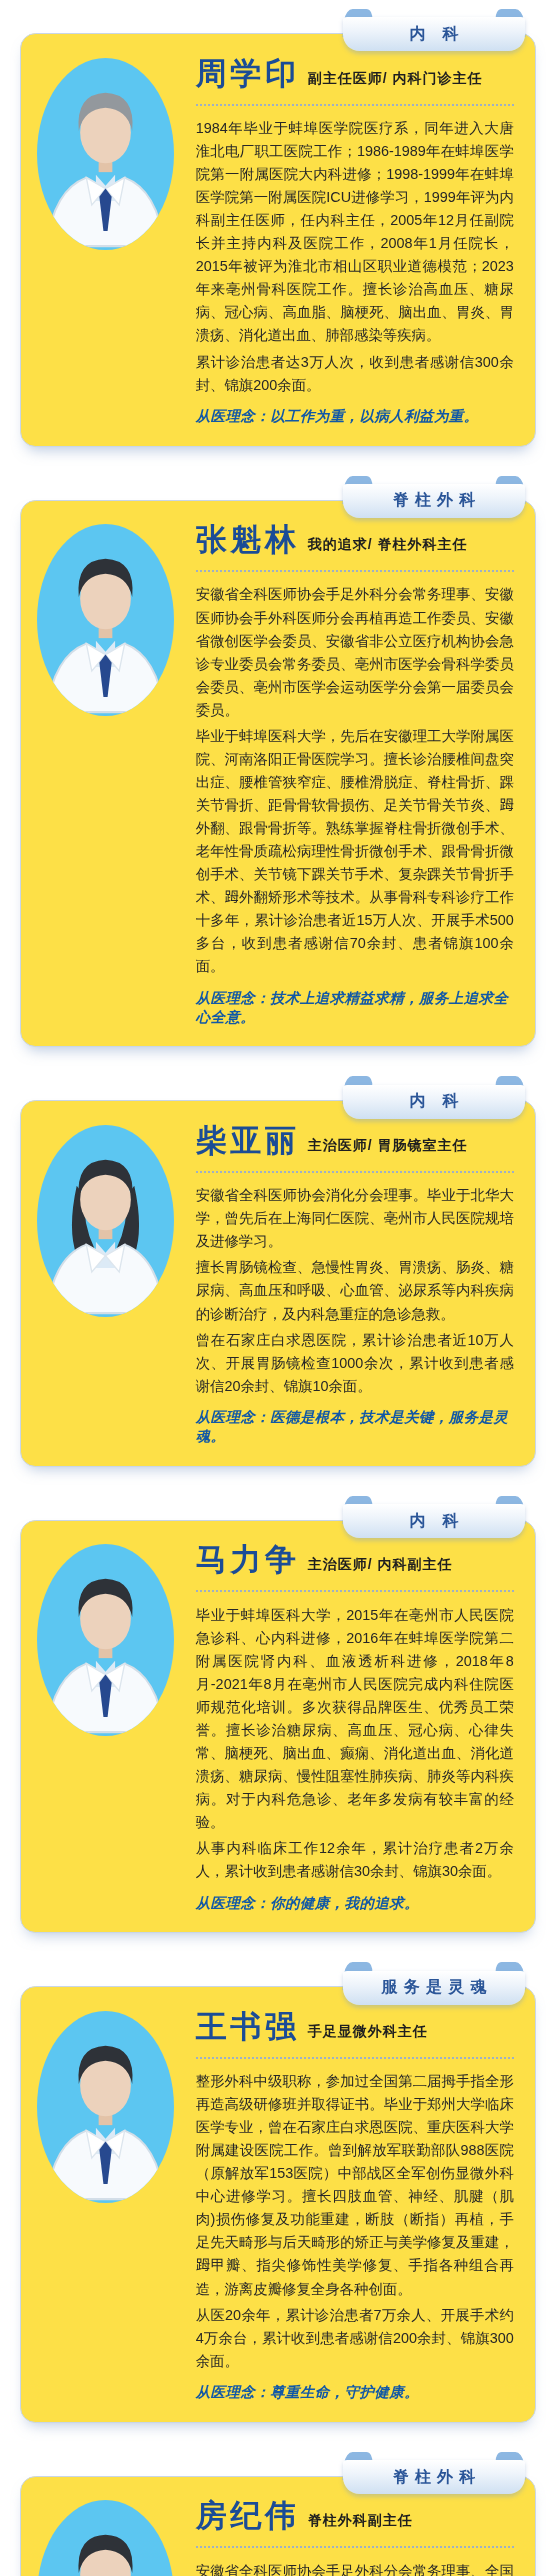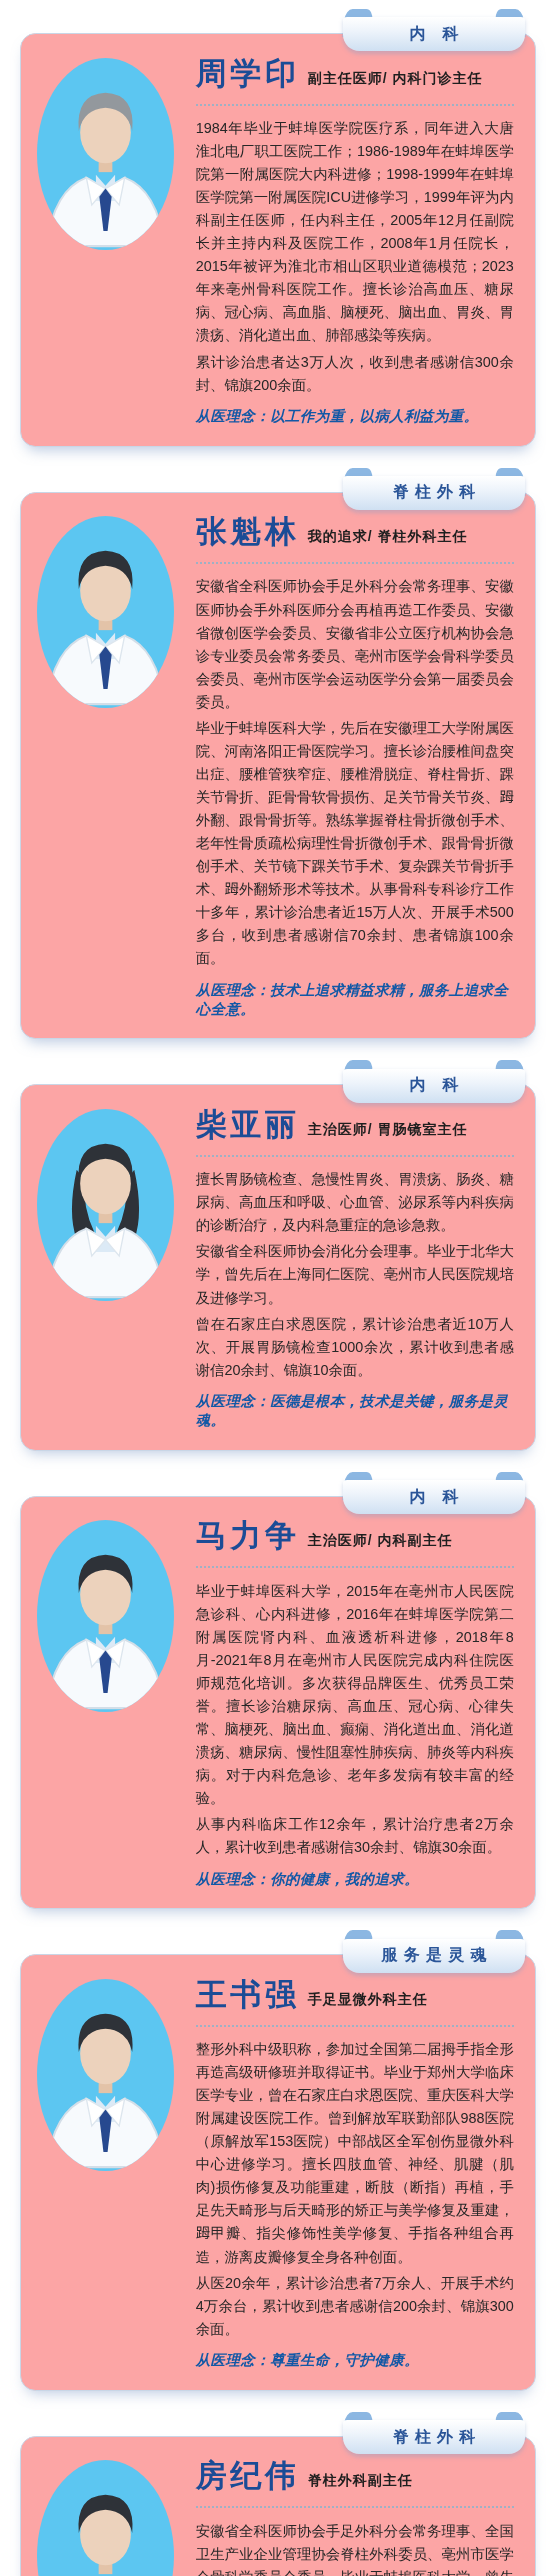--- a/index.html
+++ b/index.html
@@ -1,32 +1,32 @@
 <!DOCTYPE html>
 <html style="font-size:8.2px"><head>
 <meta charset="utf-8">
 <style>
   html,body{margin:0;padding:0;background:#ffffff;}
   body{font-family:"Liberation Sans","DejaVu Sans",sans-serif;-webkit-font-smoothing:antialiased;}
   .page{width:556px;margin:0 auto;padding:3.1px 0 31px;background:#ffffff;}
 
   
-  .card-block{position:relative;padding-top:30px;margin:0 0 15px;}
+  .card-block{position:relative;padding-top:30px;margin:0 0 23px;}
   .dept-badge{position:absolute;top:0;right:31px;width:182px;height:49px;z-index:3;}
   .flap{position:absolute;top:6.2px;width:28px;height:28px;background:#8cb7e2;
         border-radius:7.2px 7.2px 0 0 / 11.3px 11.3px 0 0;}
   .flap-left{left:1px;transform:skewX(-6deg);}
   .flap-right{right:1px;transform:skewX(6deg);}
   .badge-band{position:absolute;left:0;right:0;top:14.4px;height:34px;
         background:linear-gradient(180deg,#ffffff 0%,#eef4fb 40%,#cfe0f2 100%);
         border-radius:4.1px 4.1px 16.5px 16.5px;display:flex;align-items:center;justify-content:center;
         box-shadow:0 2.1px 4.6px rgba(125,155,200,.38);}
   .badge-text{font-size:16px;color:#2a5598;letter-spacing:6.2px;text-indent:6.2px;font-weight:600;}
 
-  .card{position:relative;margin:0 19.6px;background:#fca5a5;border:1px solid #c9d6e6;
+  .card{position:relative;margin:0 19.6px;background:#fde047;border:1px solid #c9d6e6;
         border-radius:15.5px;box-shadow:0 8.2px 13.4px -6.2px rgba(120,150,195,.5);
         display:flex;align-items:flex-start;padding:21.6px 21.6px 19.6px 16.5px;min-height:222px;
         box-sizing:border-box;z-index:1;}
 
   .photo{flex:0 0 137px;height:192px;border-radius:50%;background:#5cc6f1;
         overflow:hidden;position:relative;margin-top:2.1px;color:#2e3238;}
   .photo.gray{color:#93989d;}
   .avatar{position:absolute;left:0;bottom:-2.1px;width:100%;height:97%;display:block;}
   .hair-side{display:none;}
   .photo.female .hair-side{display:block;}
@@ -141,22 +141,22 @@
           <path d="M128,152 L100,168 L120,192 Z" fill="#ffffff" stroke="#dde6ee" stroke-width="2"></path>
           <path class="tie" d="M100,168 L91,180 L97,230 L103,230 L109,180 Z" fill="#27498f"></path>
         </svg>
       </div>
       <div class="content">
         <div class="name-row">
           <span class="name">柴亚丽</span>
           <span class="title">主治医师/ 胃肠镜室主任</span>
         </div>
         <div class="dots"></div>
+        <p class="bio">安徽省全科医师协会消化分会理事。毕业于北华大学，曾先后在上海同仁医院、亳州市人民医院规培及进修学习。</p>
         <p class="bio">擅长胃肠镜检查、急慢性胃炎、胃溃疡、肠炎、糖尿病、高血压和呼吸、心血管、泌尿系等内科疾病的诊断治疗，及内科急重症的急诊急救。</p>
-        <p class="bio">安徽省全科医师协会消化分会理事。毕业于北华大学，曾先后在上海同仁医院、亳州市人民医院规培及进修学习。</p>
         <p class="bio">曾在石家庄白求恩医院，累计诊治患者近10万人次、开展胃肠镜检查1000余次，累计收到患者感谢信20余封、锦旗10余面。</p>
         <p class="motto">从医理念：医德是根本，技术是关键，服务是灵魂。</p>
       </div>
     </div>
   </section>
       <section class="card-block">
     <div class="dept-badge">
       <span class="flap flap-left"></span>
       <span class="flap flap-right"></span>
       <div class="badge-band">

